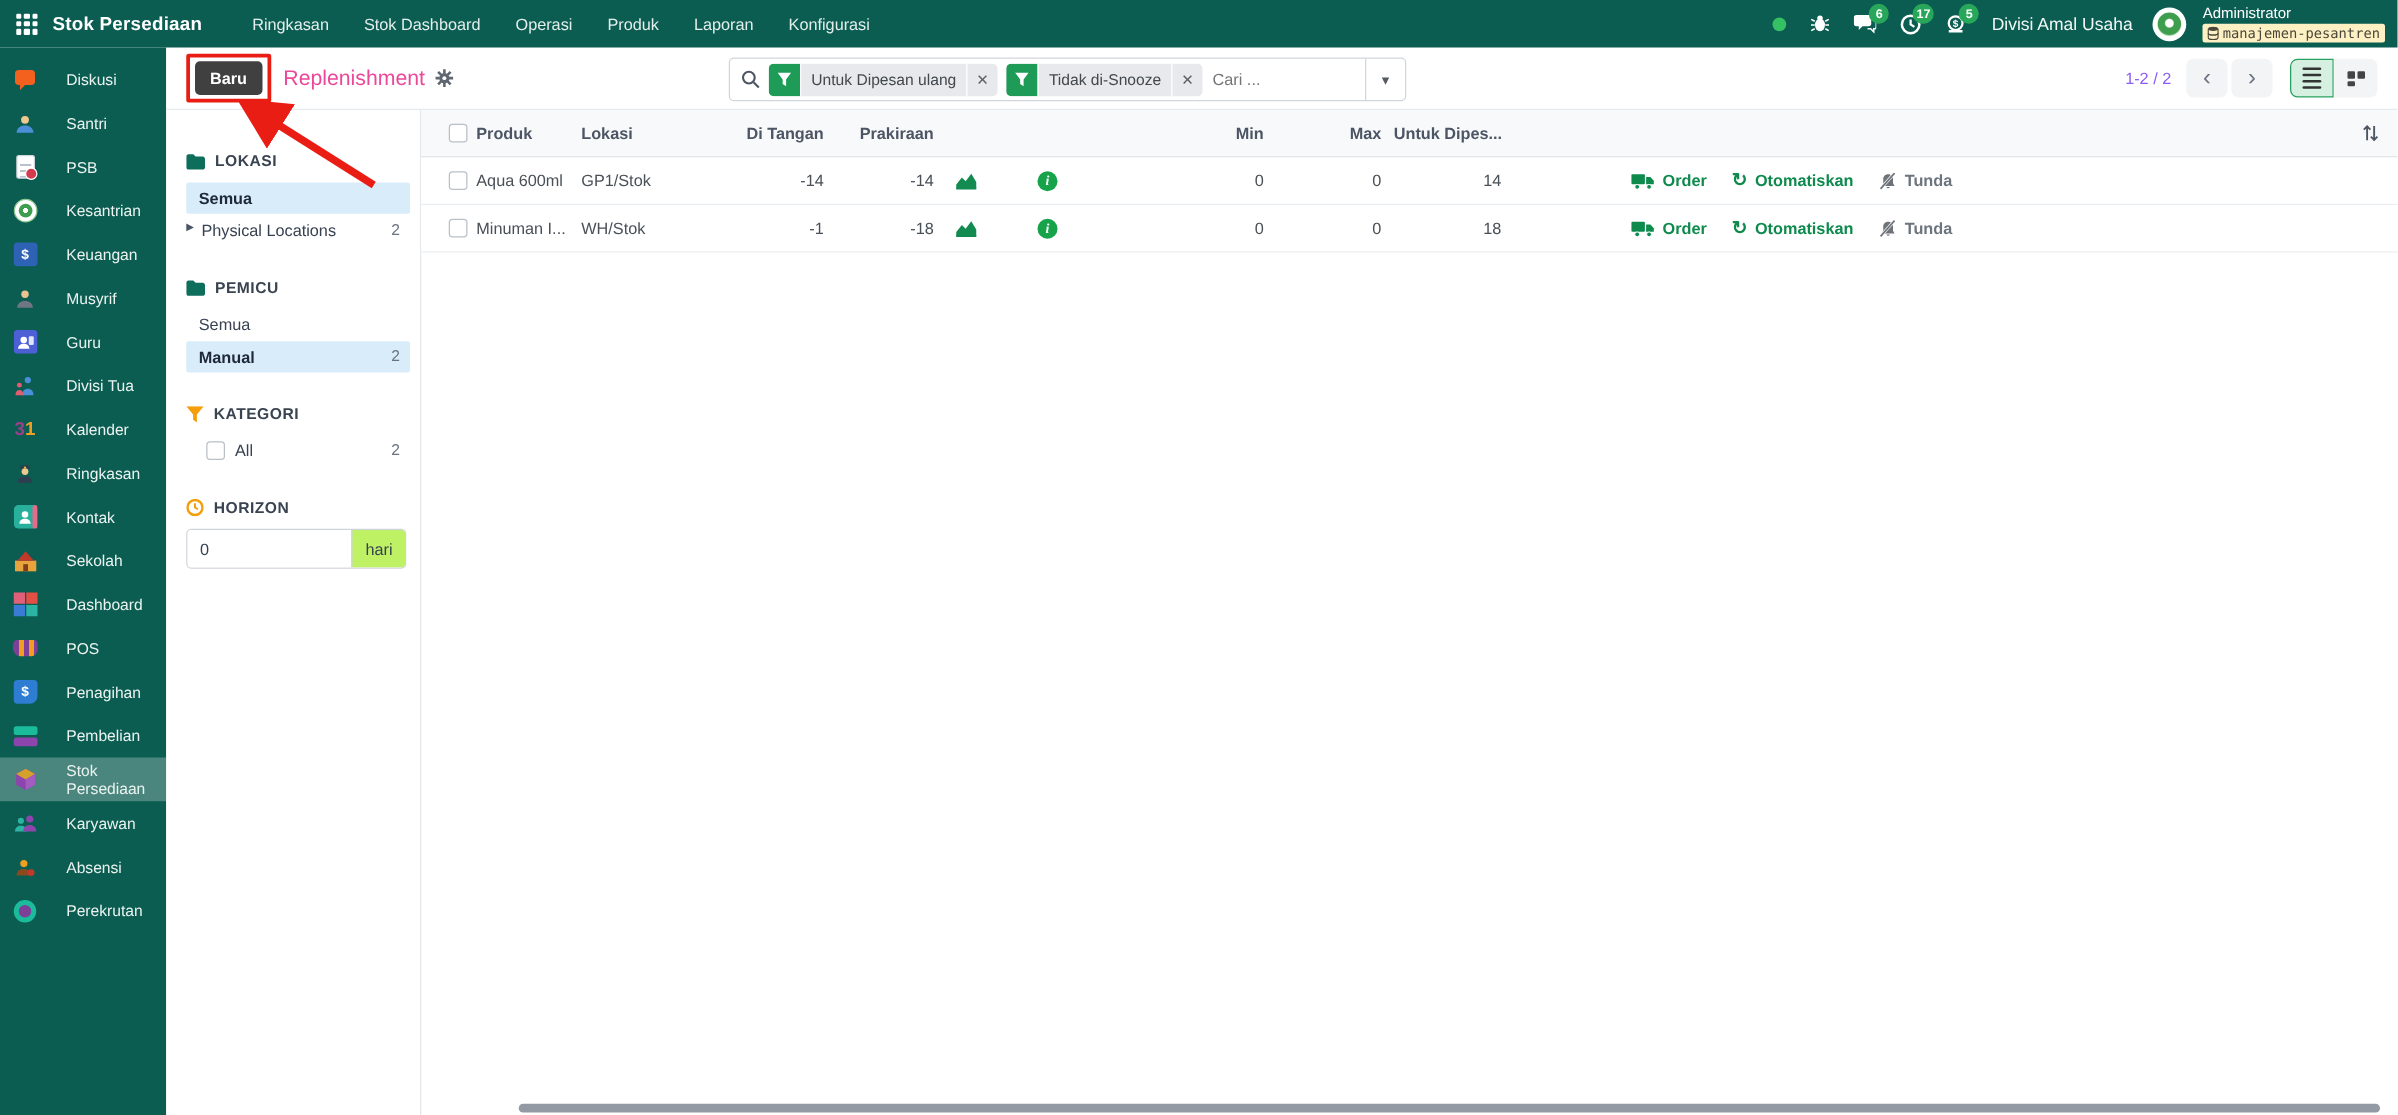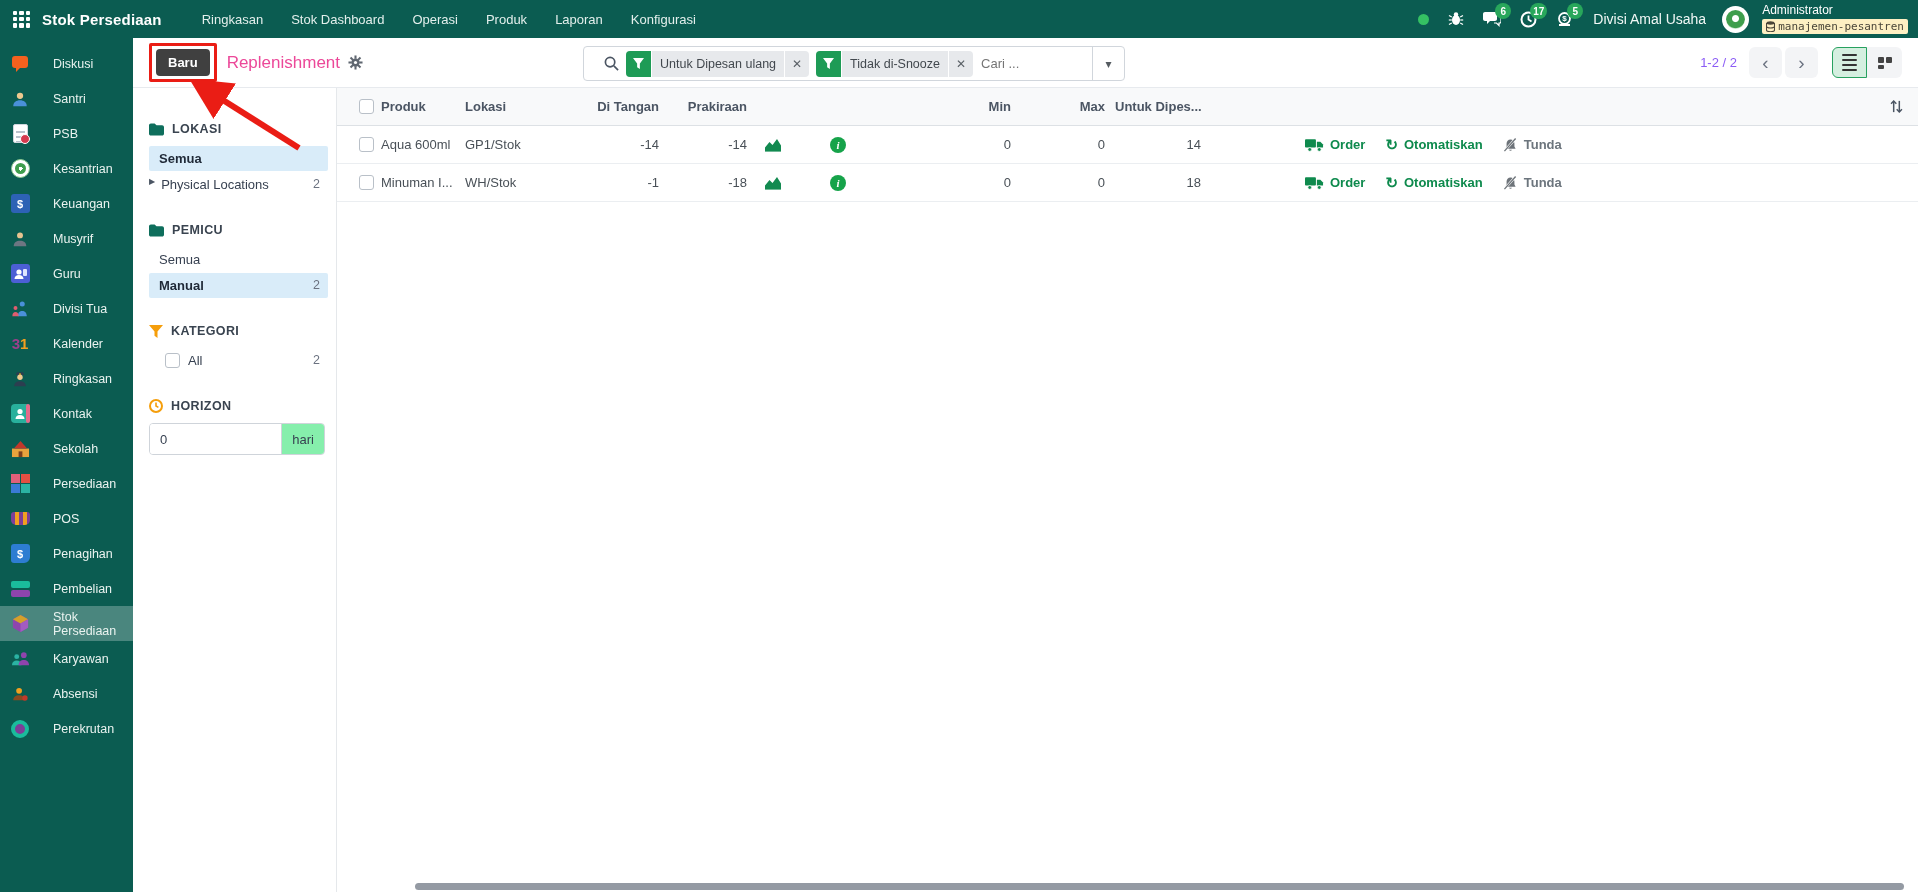--- a/index.html
+++ b/index.html
@@ -70,21 +70,21 @@
             border-bottom:1px solid #e7eaee; position:relative; }
   .annot-box { border:3px solid #ea1d15; padding:3px 4px; display:inline-flex; border-radius:2px; }
   .btn-new { background:#404040; color:#fff; border:none; font-weight:bold; font-size:13px;
              padding:6px 12px; border-radius:4px; cursor:pointer;
              font-family:"Liberation Sans", sans-serif; }
   .page-title { font-size:17px; color:#ec4899; margin:0 6px 0 10px; }
   .gear { margin-left:2px; cursor:pointer; display:flex; }
 
   .searchbox { position:absolute; left:450px; top:8px; width:542px; height:35px;
                border:1px solid #d1d6dc; border-radius:4px; background:#fff;
-               display:flex; align-items:center; padding:0 0 0 20px; }
+               display:flex; align-items:center; padding:0 0 0 9px; }
   .facet { display:flex; align-items:stretch; background:#e7e9ec; border-radius:4px;
            overflow:hidden; margin-left:7px; height:26px; }
   .facet-ic { width:25px; background:#1e9b56; display:flex; align-items:center; justify-content:center; }
   .facet-label { display:flex; align-items:center; padding:0 8px; font-size:12.5px; color:#42484e;
                  border-left:1px solid #fff; border-right:1px solid #fff; white-space:nowrap; }
   .facet-x { display:flex; align-items:center; padding:0 7px; color:#5b6167; font-size:12px;
              cursor:pointer; }
   .search-input { flex:1; border:none; outline:none; font-size:13px; color:#9aa1a9;
                   padding:0 8px; min-width:40px; font-family:"Liberation Sans", sans-serif; background:transparent; }
   .search-caret { width:32px; align-self:stretch; border-left:1px solid #d1d6dc; display:flex;
@@ -124,21 +124,21 @@
   .fitem.active { background:#d9ecf9; font-weight:bold; color:#1f2937; }
   .fcount { position:absolute; right:8px; color:#6b7280; font-weight:normal; font-size:12.5px; }
   .fcaret { color:#4b5563; font-size:8px; margin-right:6px; }
   .checkbox { width:15px; height:15px; border:1px solid #b9c0c8; border-radius:3px; background:#fff;
               margin-right:8px; flex:0 0 15px; cursor:pointer; }
   .hgroup { display:flex; width:176px; border:1px solid #cfd4da; border-radius:4px; overflow:hidden;
             margin-top:2px; height:32px; }
   .hinput { flex:1; border:none; outline:none; font-size:13px; color:#374151; padding:0 10px;
             width:100px; font-family:"Liberation Sans", sans-serif; }
   .hsuffix { display:flex; align-items:center; padding:0 10px; font-size:13px; color:#374151;
-             border-left:1px solid #cfd4da; background:#86efac; }
+             border-left:1px solid #cfd4da; background:#bef264; }
 
   
   .table-area { flex:1; position:relative; }
   .t-grid { display:grid;
             grid-template-columns:14px 30px 84px 96px 102px 88px 44px 86px 134px 94px 96px 100px 260px 1fr 44px;
             align-items:center; height:38px; font-size:13px; color:#495057; }
   .t-head { background:#f8f9fa; border-bottom:1px solid #dde1e5; font-weight:bold; color:#4b5563; }
   .t-row { border-bottom:1px solid #ebeef1; background:#fff; }
   .c-r { text-align:right; padding-right:4px; }
   .c-l { text-align:left; }
@@ -346,21 +346,21 @@
   </div>
   <div class="app-item">
     <span class="ai">
         <span class="tiles">
           <i style="background:#e0607a"></i>
           <i style="background:#e34f42"></i>
           <i style="background:#3a7bd5"></i>
           <i style="background:#2bb3a3"></i>
         </span>
       </span>
-    <span>Persediaan</span>
+    <span>Dashboard</span>
   </div>
   <div class="app-item">
     <span class="ai">
         <span class="awning"></span>
       </span>
     <span>POS</span>
   </div>
   <div class="app-item">
     <span class="ai">
         <span class="sq" style="background:#2d7dd2;border-radius:3px 3px 6px 3px">$</span>

